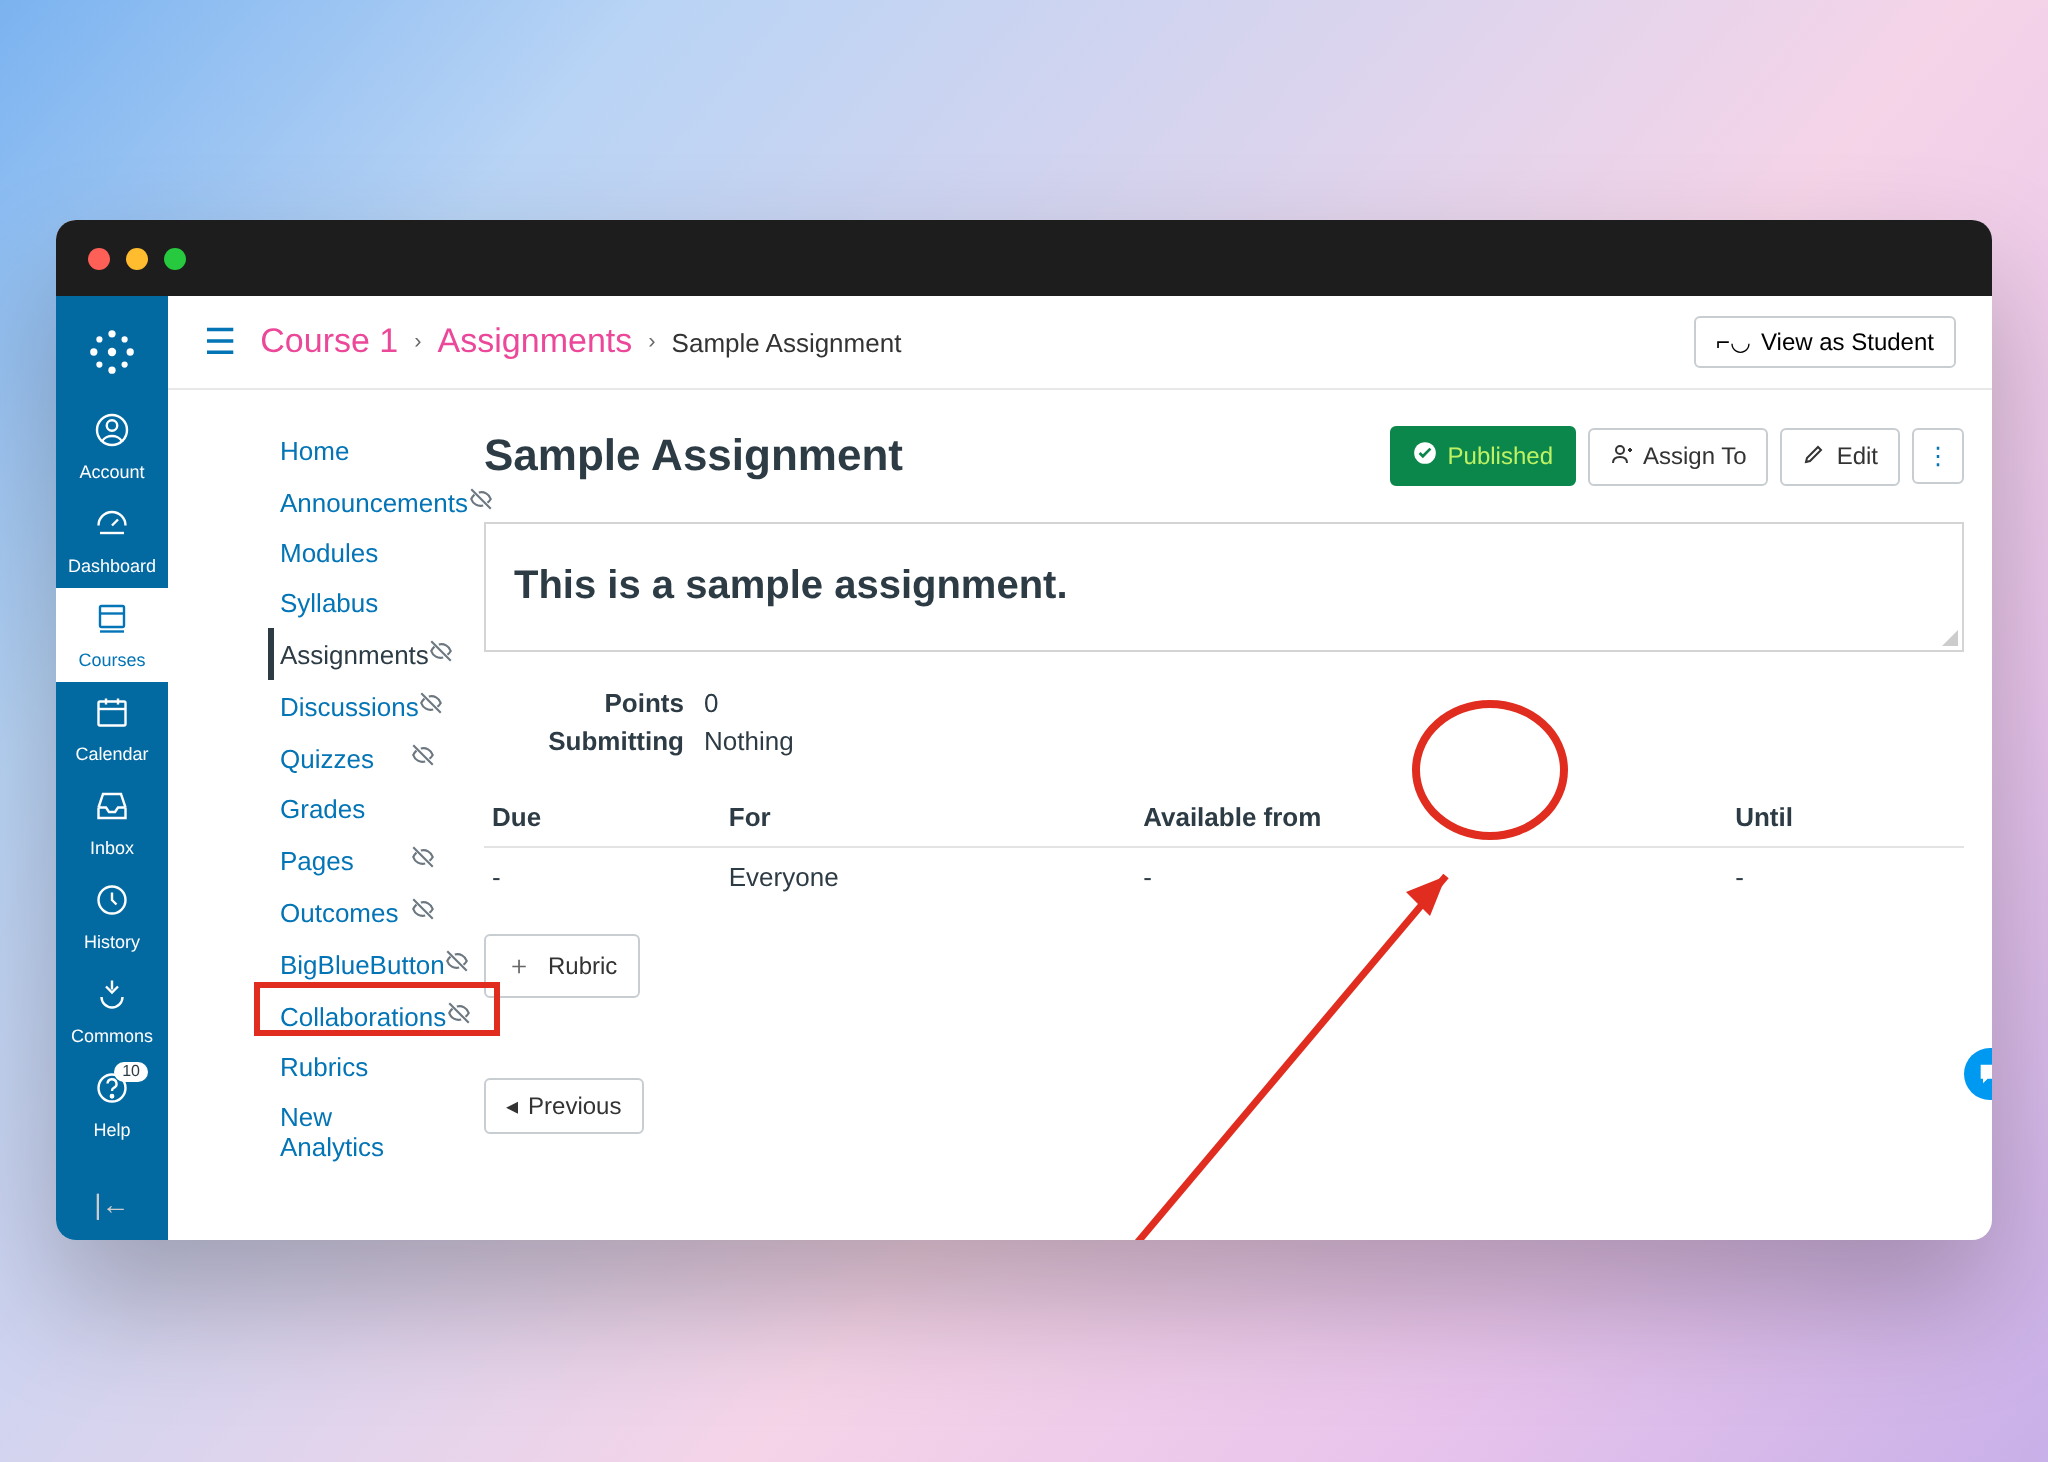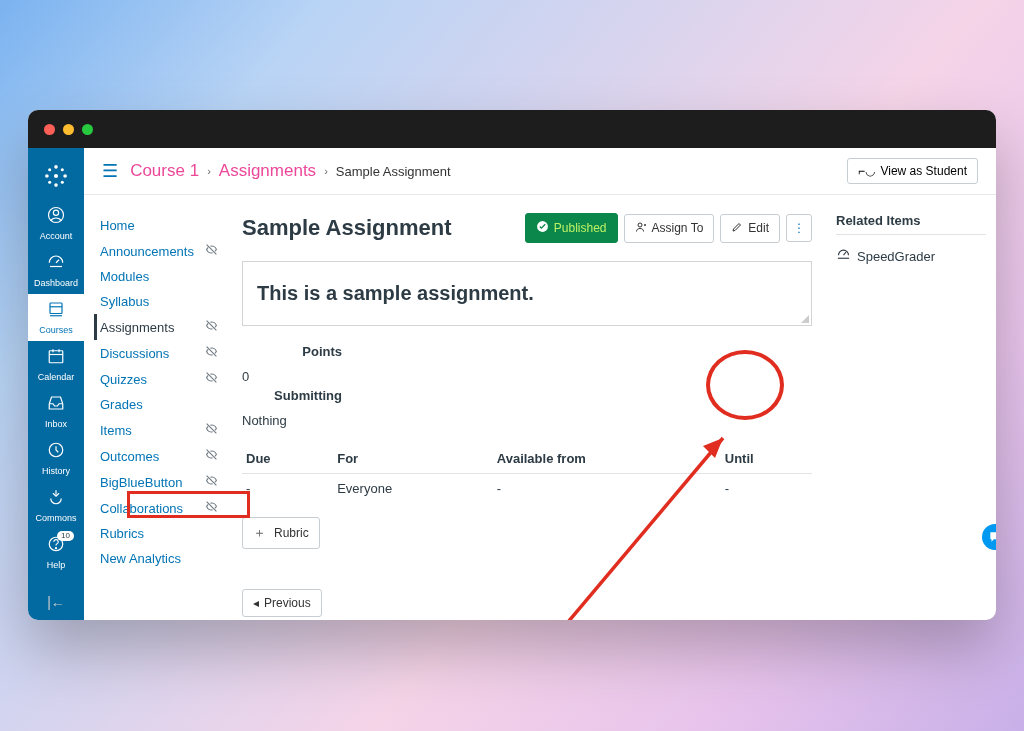--- a/index.html
+++ b/index.html
@@ -118,20 +118,21 @@
     flex-shrink: 0;
   }
   .cnav-item {
     display: flex;
     align-items: center;
     justify-content: space-between;
     padding: 5px 6px;
     color: #0374b5;
     cursor: pointer;
     position: relative;
+    margin-left: 40px;
   }
   .cnav-item.active {
     color: #2d3b45;
     font-weight: 500;
     border-left: 3px solid #2d3b45;
     padding-left: 3px;
   }
   .cnav-hidden-icon { color: #6c7780; font-size: 12px; }
   .annotation-highlight {
     position: absolute;
@@ -175,21 +176,21 @@
     font-size: 20px;
     font-weight: 600;
     color: #2d3b45;
     position: relative;
   }
   .descbox::after {
     content:''; position:absolute; right:2px; bottom:2px;
     width:0;height:0;border-right:8px solid #ccc;border-top:8px solid transparent;
   }
   .meta { font-size: 13px; color: #2d3b45; margin-bottom: 14px;}
-  .meta-row { display:flex; gap:10px; padding:2px 0;flex-direction:column;}
+  .meta-row { display:flex; gap:10px; padding:2px 0;}
   .meta-label { width: 100px; text-align: right; font-weight: 600;}
   .dates-table { width: 100%; font-size: 13px; border-collapse: collapse; margin-bottom: 14px;}
   .dates-table th { text-align:left; font-weight:600; padding:7px 4px; border-bottom:1px solid #e3e3e3; color:#2d3b45;}
   .dates-table td { padding:7px 4px; color:#2d3b45;}
   .btn-rubric { margin-bottom: 40px; }
   .btn-rubric .plus { color:#666; font-size:13px; margin-right:3px;}
   .sidebar-right {
     width: 170px;
     padding: 18px 10px;
     font-size: 13px;
@@ -397,21 +398,21 @@
               <span class="cnav-hidden-icon"><svg width="13" height="13" viewBox="0 0 24 24" fill="none" stroke="#6c7780" stroke-width="2">
                   <path d="M3 3l18 18"></path>
                   <path d="M10 6a9 9 0 0 1 11 6 14 14 0 0 1-3 3.5"></path>
                   <path d="M6 8A14 14 0 0 0 3 12a9 9 0 0 0 11 6"></path>
                 </svg></span>
             </div>
             <div class="cnav-item">
               <span>Grades</span>
             </div>
             <div class="cnav-item">
-              <span>Items</span>
+              <span>Pages</span>
               <span class="cnav-hidden-icon"><svg width="13" height="13" viewBox="0 0 24 24" fill="none" stroke="#6c7780" stroke-width="2">
                   <path d="M3 3l18 18"></path>
                   <path d="M10 6a9 9 0 0 1 11 6 14 14 0 0 1-3 3.5"></path>
                   <path d="M6 8A14 14 0 0 0 3 12a9 9 0 0 0 11 6"></path>
                 </svg></span>
             </div>
             <div class="cnav-item">
               <span>Outcomes</span>
               <span class="cnav-hidden-icon"><svg width="13" height="13" viewBox="0 0 24 24" fill="none" stroke="#6c7780" stroke-width="2">
                   <path d="M3 3l18 18"></path>
@@ -516,33 +517,20 @@
           </button>
 
           <div>
             <button class="btn">
               <span>◂</span>
               <span>Previous</span>
             </button>
           </div>
         </div>
 
-        <div class="sidebar-right">
-          <h4>Related Items</h4>
-          <div class="rel-item">
-            <span class="rel-icon">
-              <svg width="15" height="15" viewBox="0 0 24 24" fill="none" stroke="#2d3b45" stroke-width="1.8">
-                  <path d="M4 13a8 8 0 0 1 16 0"></path>
-                  <path d="M12 13l4-5"></path>
-                  <path d="M3 18h18"></path>
-                </svg>
-            </span>
-            <span>SpeedGrader</span>
-          </div>
-        </div>
 
       </div>
     </div>
 
     <div class="help-bubble">
       <svg width="14" height="14" viewBox="0 0 24 24" fill="#fff">
           <path d="M4 4h16v12H10l-4 4v-4H4z"></path>
         </svg>
     </div>
 

